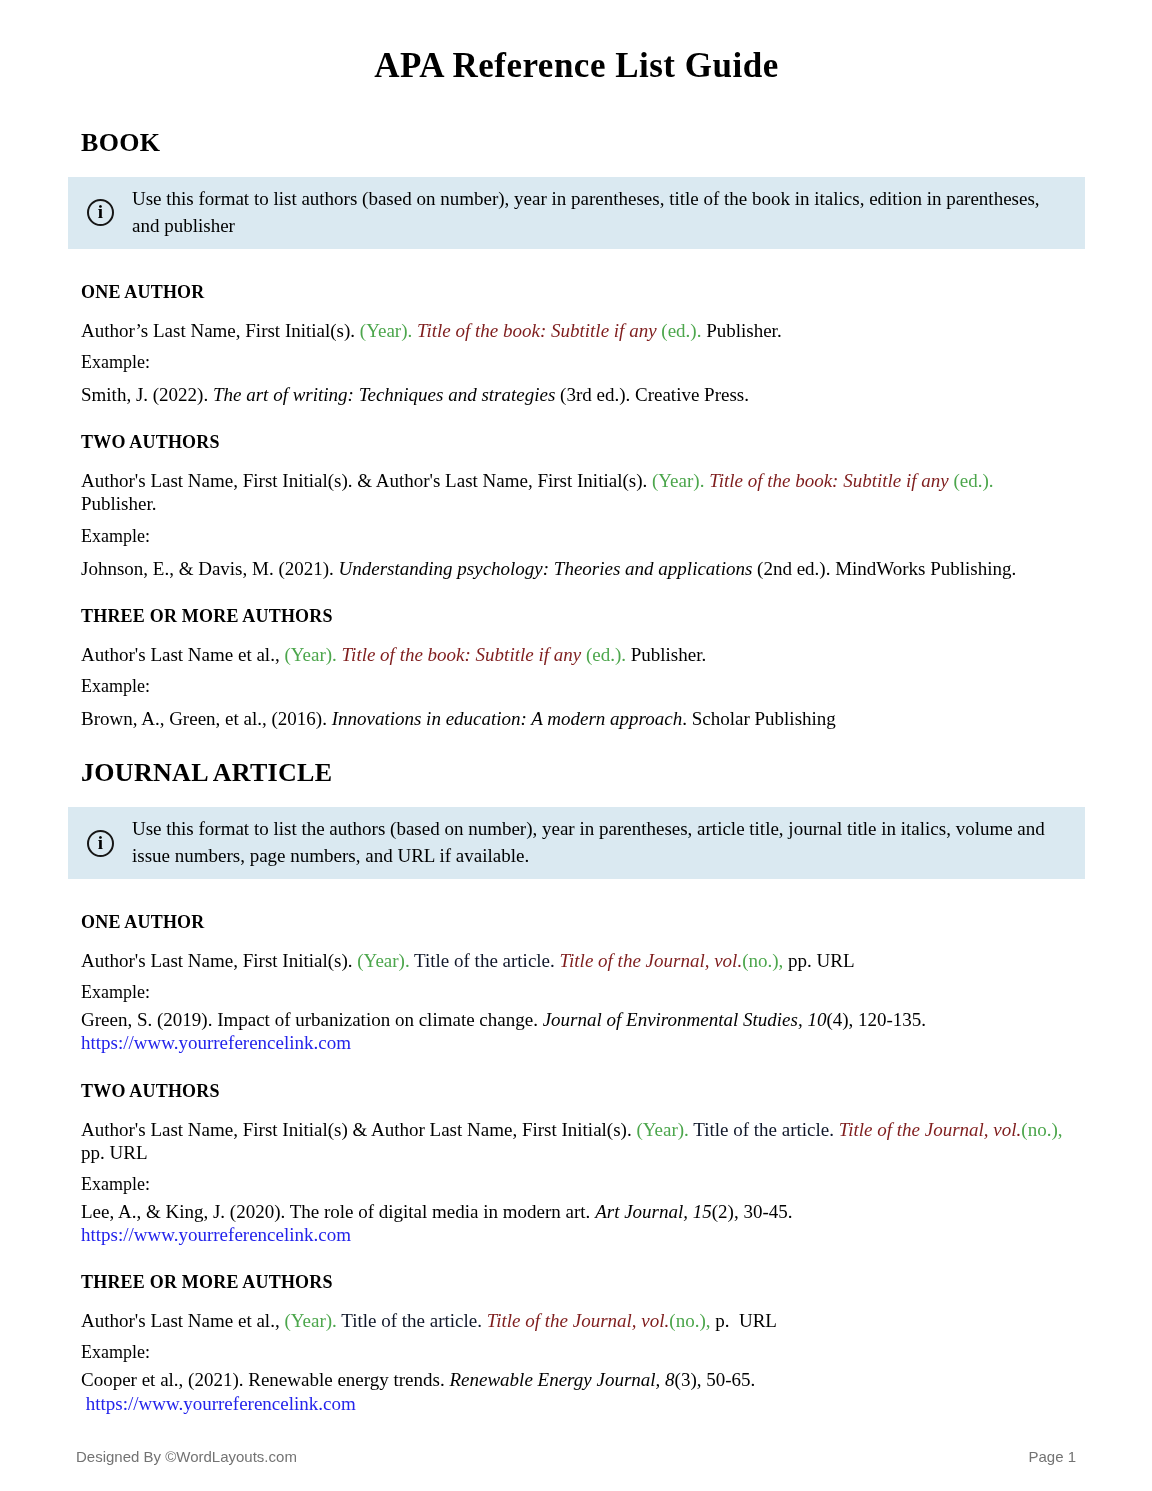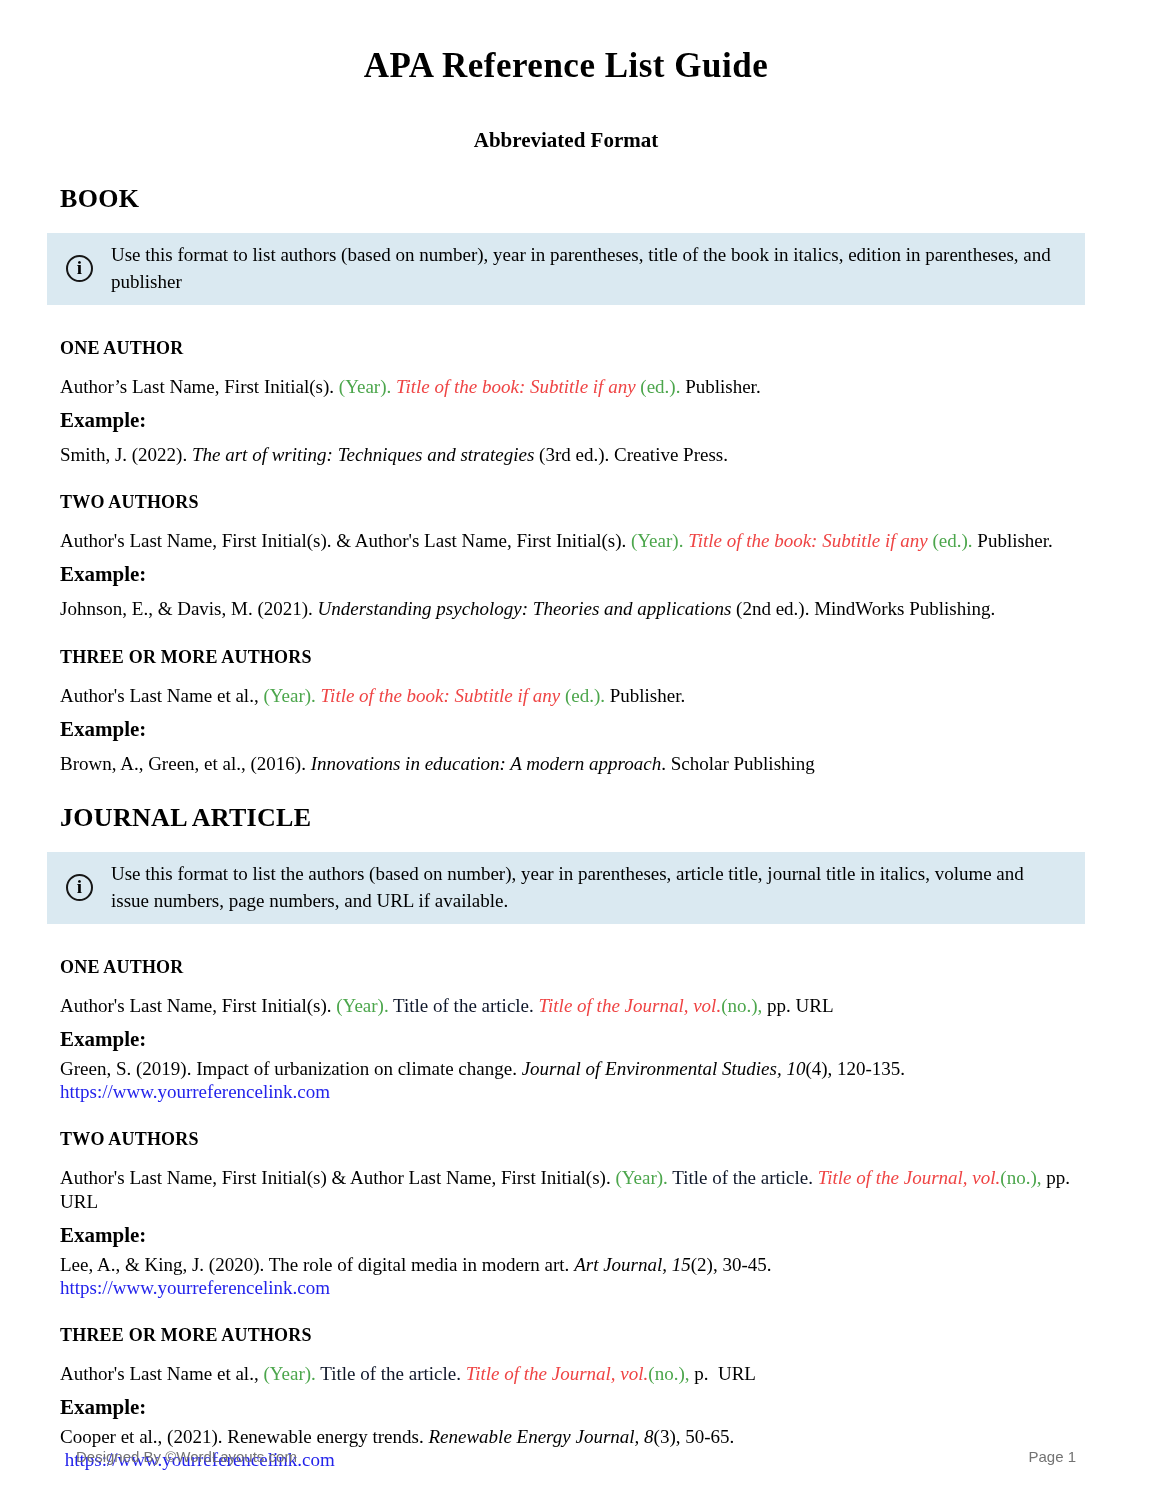--- a/index.html
+++ b/index.html
@@ -5,21 +5,21 @@
   * { margin: 0; padding: 0; box-sizing: border-box; }
   html, body { background: #ffffff; }
   .page {
     position: relative;
     width: 1152px;
     height: 1491px;
     margin: 0 auto;
     background: #ffffff;
     font-family: "Liberation Serif", serif;
     color: #000000;
-    padding: 46px 80px 0 60px;
+    padding: 46px 80px 0 81px;
     overflow: hidden;
   }
   .doc-title {
     font-size: 35px;
     font-weight: bold;
     text-align: center;
     margin-bottom: 42px;
     letter-spacing: 0.5px;
   }
   .doc-subtitle {
@@ -68,29 +68,29 @@
     font-weight: bold;
     margin: 26px 0 16px 0;
     letter-spacing: 0.2px;
   }
   .format-line, .example-line {
     font-size: 19px;
     line-height: 1.22;
     margin-bottom: 10px;
   }
   .example-label {
-    font-size: 21px;
-    font-weight: bold;
+    font-size: 18px;
+    font-weight: normal;
     margin-bottom: 10px;
   }
   .entry.tight .example-label { margin-bottom: 5px; }
   .example-line { margin-bottom: 0; }
   .seg-b  { color: #000000; }
   .seg-g  { color: #4ca64c; }
-  .seg-r  { color: #ef4444; font-style: italic; }
+  .seg-r  { color: #7f1d1d; font-style: italic; }
   .seg-bl { color: #0f172a; }
   .seg-i  { color: #000000; font-style: italic; margin-top: 32px; }
   .seg-l  { color: #2323eb; }
   .page-footer {
     position: absolute;
     left: 76px;
     right: 76px;
     bottom: 26px;
     display: flex;
     justify-content: space-between;
@@ -98,21 +98,20 @@
     font-size: 15px;
     color: #737373;
   }
 </style>
 </head>
 <body>
 
 <div class="page">
 
   <h1 class="doc-title">APA Reference List Guide</h1>
-  <div class="doc-subtitle">Abbreviated Format</div>
 
   <section>
     <h2 class="section-heading">BOOK</h2>
 
     <div class="info-box">
       <span class="info-icon">i</span>
       <p class="info-text">Use this format to list authors (based on number), year in parentheses, title of the book in italics, edition in parentheses, and publisher</p>
     </div>
 
     <div class="entry">

